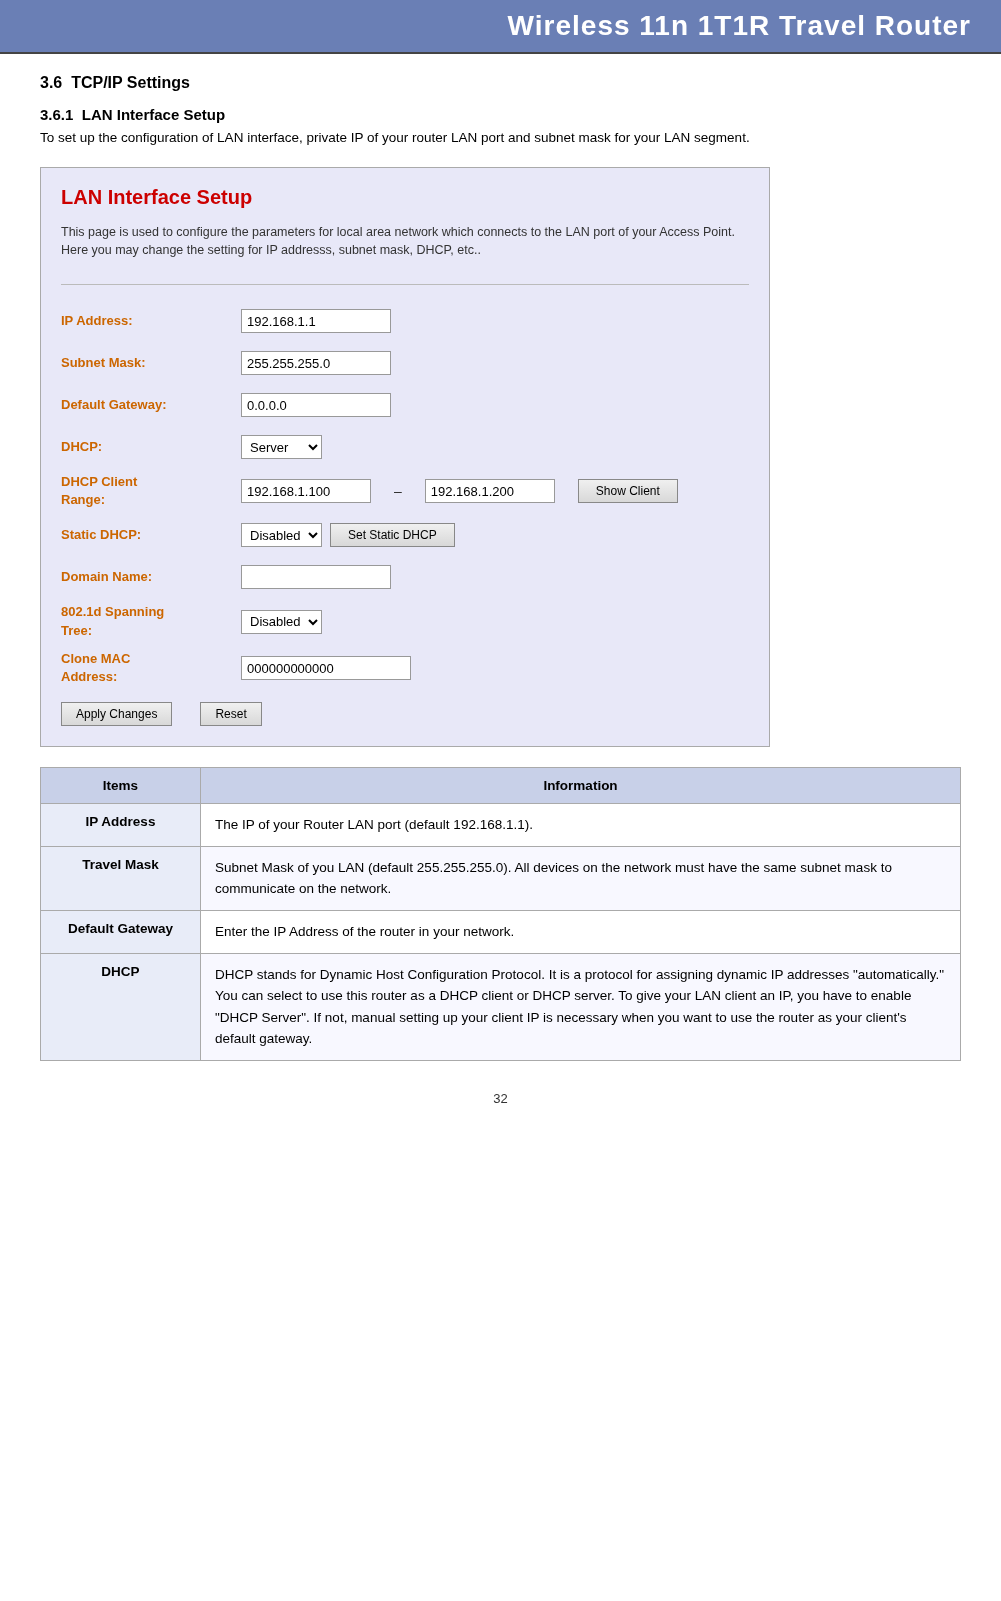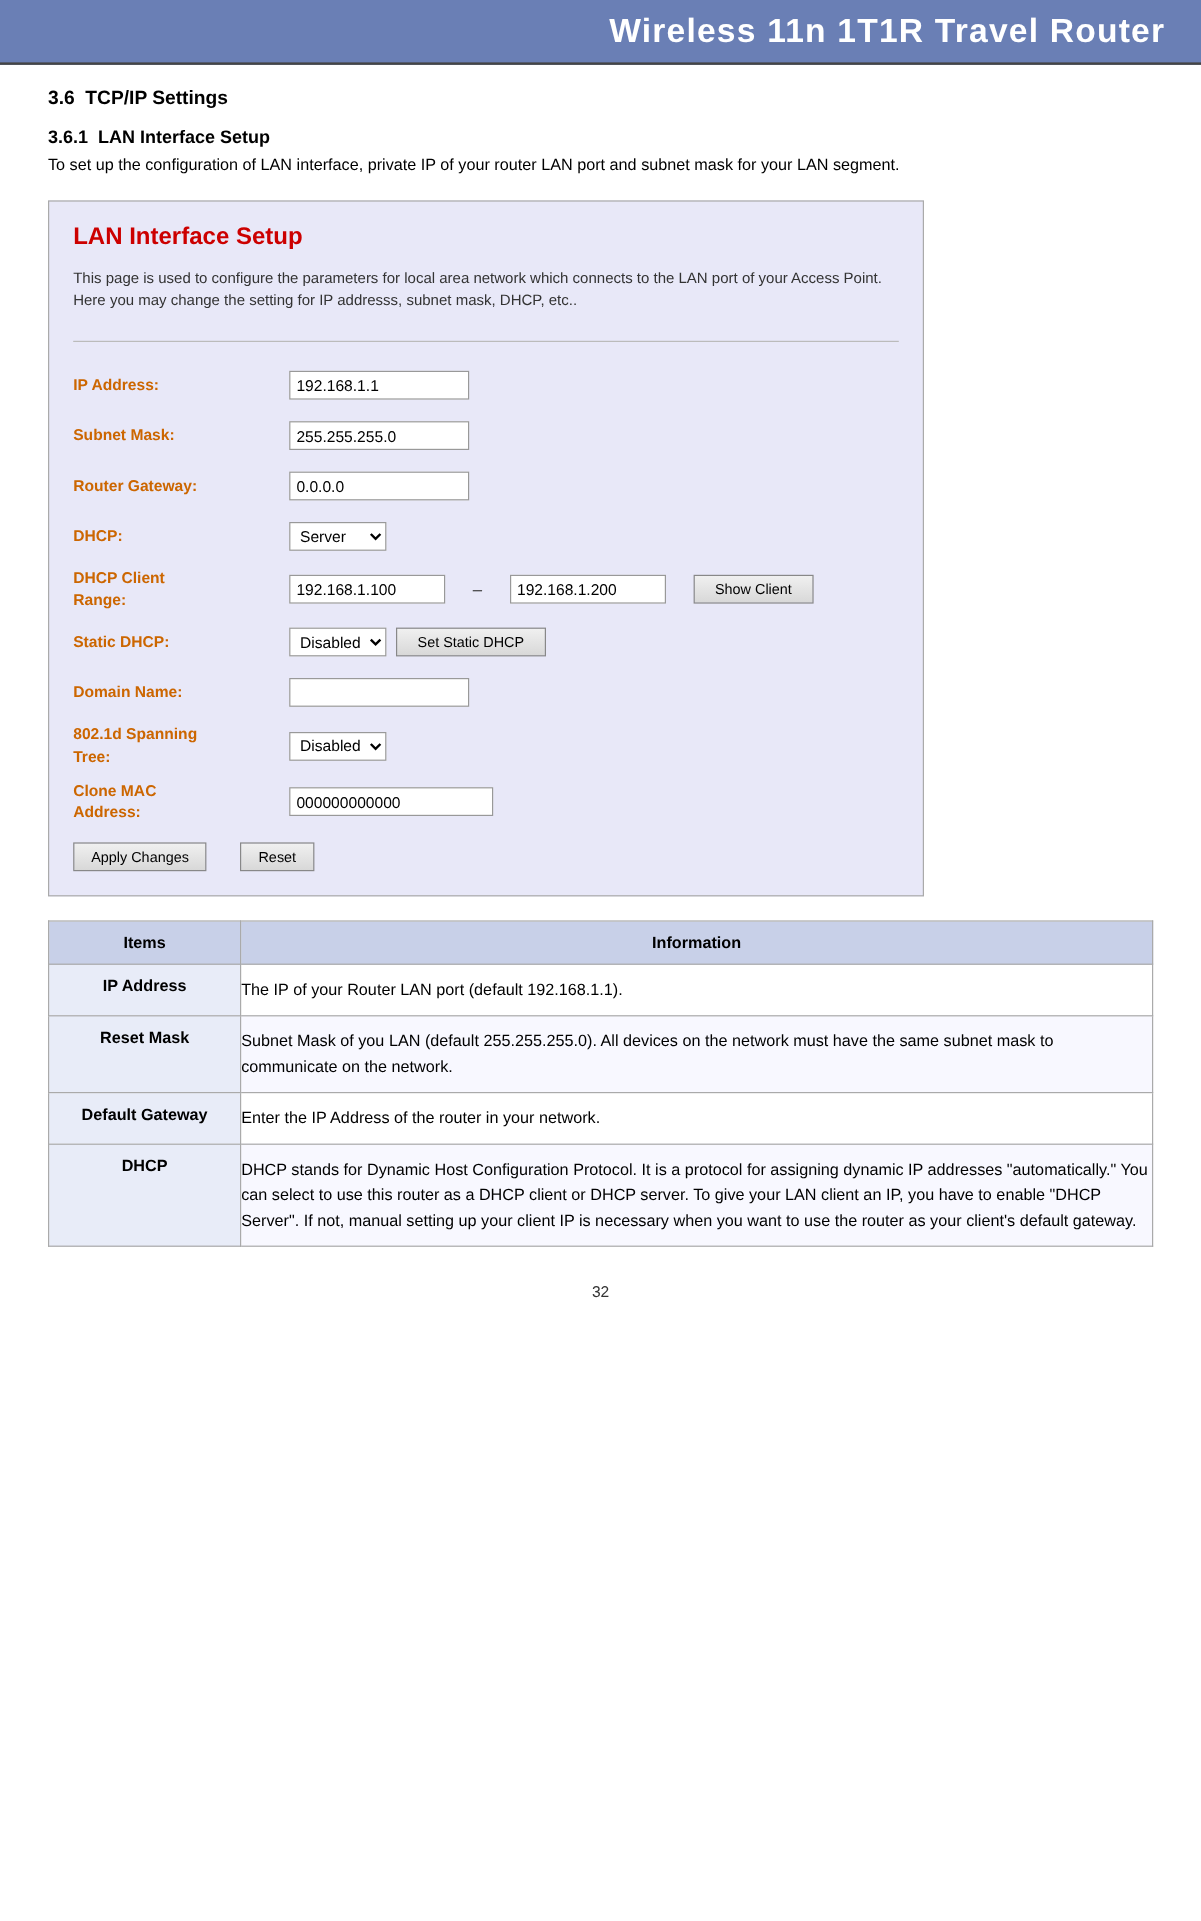--- a/index.html
+++ b/index.html
@@ -160,21 +160,21 @@
 
     
     .info-table {
       width: 100%;
       border-collapse: collapse;
       margin-top: 10px;
     }
 
     .info-table th, .info-table td {
       border: 1px solid #aaa;
-      padding: 10px 0;
+      padding: 10px 14px;
       font-size: 13.5px;
       vertical-align: top;
     }
 
     .info-table thead tr th {
       background: #c8d0e8;
       font-weight: bold;
       text-align: center;
     }
 
@@ -233,21 +233,21 @@
       <div class="form-label orange">IP Address:</div>
       <input type="text" class="form-control form-control-wide" value="192.168.1.1" style="">
     </div>
 
     <div class="form-row">
       <div class="form-label orange">Subnet Mask:</div>
       <input type="text" class="form-control form-control-wide" value="255.255.255.0" style="">
     </div>
 
     <div class="form-row">
-      <div class="form-label orange">Router Gateway:</div>
+      <div class="form-label orange">Default Gateway:</div>
       <input type="text" class="form-control form-control-wide" value="0.0.0.0" style="">
     </div>
 
     <div class="form-row">
       <div class="form-label orange">DHCP:</div>
       <select class="form-select">
         <option>Server</option>
         <option>Client</option>
         <option>Disabled</option>
       </select>
@@ -305,21 +305,21 @@
         <th>Items</th>
         <th>Information</th>
       </tr>
     </thead>
     <tbody id="table-body">
     <tr>
           <td>IP Address</td>
           <td>The IP of your Router LAN port (default 192.168.1.1).</td>
         </tr>
         <tr>
-          <td>Reset Mask</td>
+          <td>Travel Mask</td>
           <td>Subnet Mask of you LAN (default 255.255.255.0). All devices on the network must have the same subnet mask to communicate on the network.</td>
         </tr>
         <tr>
           <td>Default Gateway</td>
           <td>Enter the IP Address of the router in your network.</td>
         </tr>
         <tr>
           <td>DHCP</td>
           <td>DHCP stands for Dynamic Host Configuration Protocol. It is a protocol for assigning dynamic IP addresses "automatically." You can select to use this router as a DHCP client or DHCP server. To give your LAN client an IP, you have to enable "DHCP Server". If not, manual setting up your client IP is necessary when you want to use the router as your client's default gateway.</td>
         </tr>

